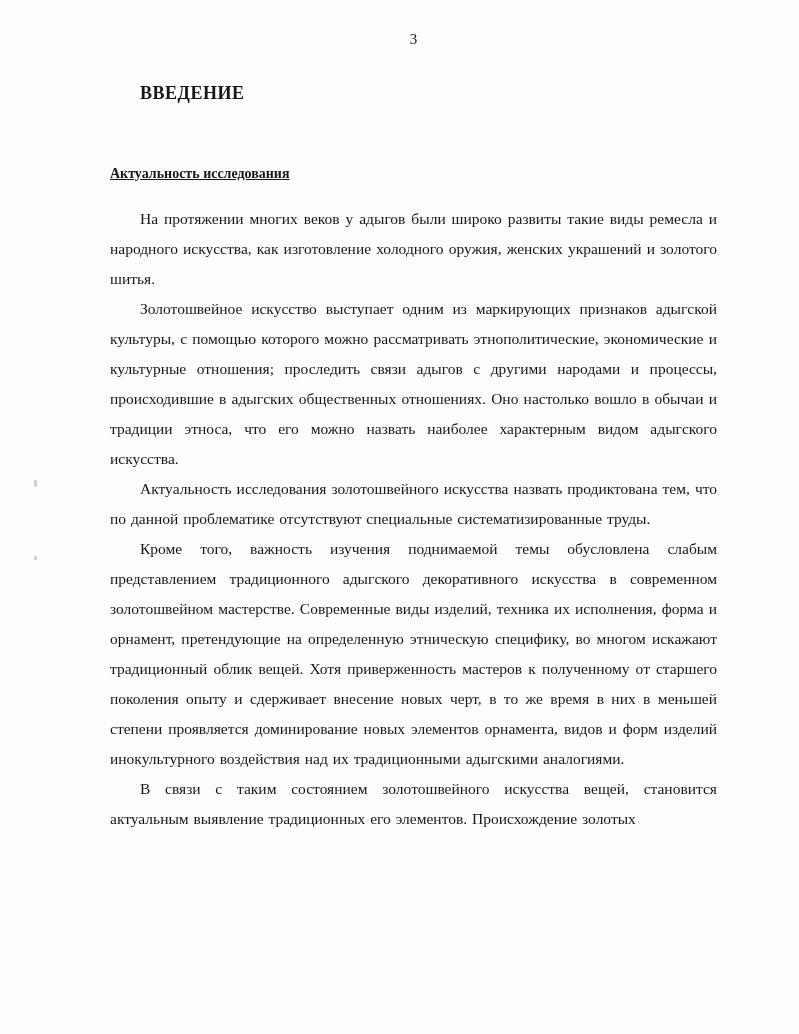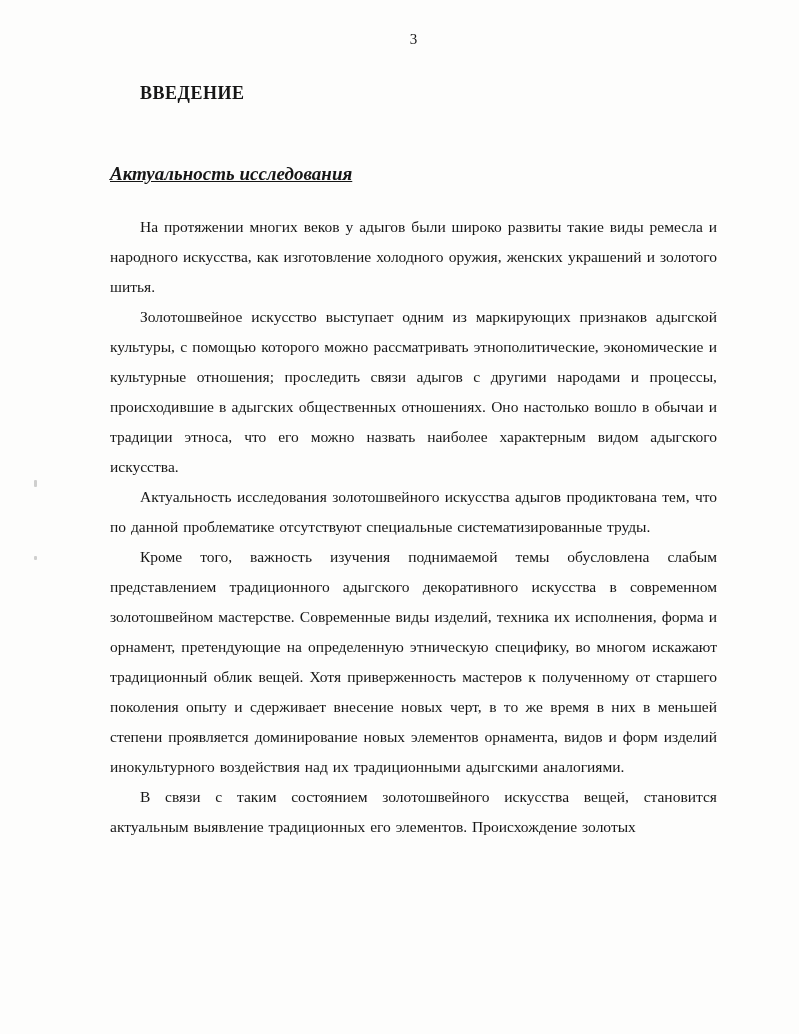--- a/index.html
+++ b/index.html
@@ -26,29 +26,28 @@
   }
   .heading {
     font-size: 18px;
     font-weight: bold;
     letter-spacing: 0.5px;
     margin: 8px 0 0 30px;
     line-height: 22px;
   }
   .subheading {
     display: inline-block;
-    font-size: 19px;
+    font-size: 14px;
     font-weight: bold;
-    font-style: italic;
     text-decoration: underline;
     margin: 60px 0 0 0;
     line-height: 20px;
   }
   .paragraphs {
-    margin-top: 28px;
+    margin-top: 20px;
   }
   .paragraphs p {
     margin: 0;
     font-size: 15.5px;
     line-height: 30px;
     text-align: justify;
     text-indent: 30px;
     word-spacing: 1px;
   }
   .scan-artifact {
@@ -73,17 +72,17 @@
 
   <h1 class="heading">ВВЕДЕНИЕ</h1>
 
   <div>
     <h2 class="subheading">Актуальность исследования</h2>
   </div>
 
   <div class="paragraphs">
     <p>На протяжении многих веков у адыгов были широко развиты такие виды ремесла и народного искусства, как изготовление холодного оружия, женских украшений и золотого шитья.</p>
     <p>Золотошвейное искусство выступает одним из маркирующих признаков адыгской культуры, с помощью которого можно рассматривать этнополитические, экономические и культурные отношения; проследить связи адыгов с другими народами и процессы, происходившие в адыгских общественных отношениях. Оно настолько вошло в обычаи и традиции этноса, что его можно назвать наиболее характерным видом адыгского искусства.</p>
-    <p>Актуальность исследования золотошвейного искусства адыгов продиктована тем, что по данной проблематике отсутствуют специальные систематизированные труды.</p>
+    <p>Актуальность исследования золотошвейного искусства назвать продиктована тем, что по данной проблематике отсутствуют специальные систематизированные труды.</p>
     <p>Кроме того, важность изучения поднимаемой темы обусловлена слабым представлением традиционного адыгского декоративного искусства в современном золотошвейном мастерстве. Современные виды изделий, техника их исполнения, форма и орнамент, претендующие на определенную этническую специфику, во многом  искажают традиционный облик вещей. Хотя приверженность мастеров к полученному от старшего поколения опыту и сдерживает внесение новых черт, в то же время в них в меньшей степени проявляется доминирование новых элементов орнамента, видов и форм изделий инокультурного воздействия над их традиционными адыгскими аналогиями.</p>
     <p>В связи с таким состоянием золотошвейного искусства вещей, становится актуальным выявление традиционных его элементов. Происхождение золотых</p>
   </div>
 </div>
 
 </body></html>

